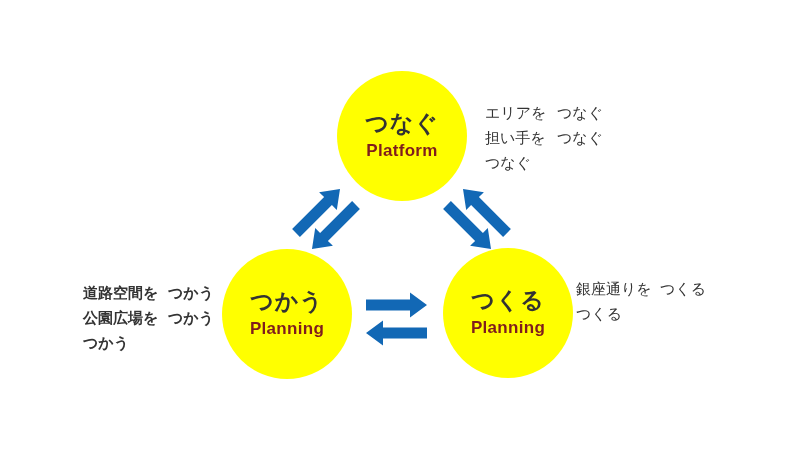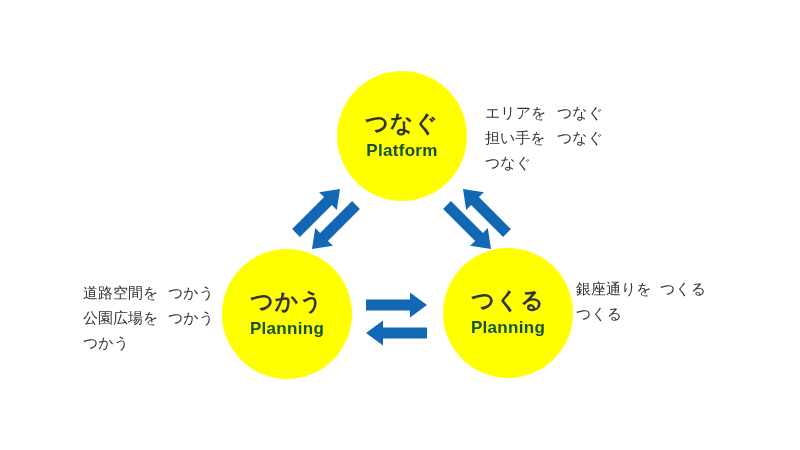--- a/index.html
+++ b/index.html
@@ -37,36 +37,36 @@
   .circle .jp {
     font-size: 23px;
     font-weight: 600;
     color: #333333;
     letter-spacing: 1px;
     line-height: 1.1;
   }
   .circle .en {
     font-size: 17px;
     font-weight: 700;
-    color: #14532d;
+    color: #7f1d1d;
     letter-spacing: 0.3px;
     margin-top: 4px;
   }
   .notes {
     position: absolute;
     color: #333333;
     font-size: 15px;
     font-weight: 500;
     line-height: 25px;
     white-space: nowrap;
   }
   .notes .row { display: flex; }
   .notes-platform { left: 485px; top: 100px; }
   .notes-platform .item { width: 72px; }
-  .notes-playing  { left: 83px;  top: 280px; }
+  .notes-playing  { left: 83px;  top: 280px; font-weight: bold; }
   .notes-playing .item { width: 85px; }
   .notes-planning { left: 576px; top: 276px; }
   .notes-planning .item { width: 84px; }
 </style>
 </head>
 <body>
 
 <div class="canvas">
 
   <svg class="arrows-layer" viewBox="0 0 800 450" xmlns="http://www.w3.org/2000/svg">

